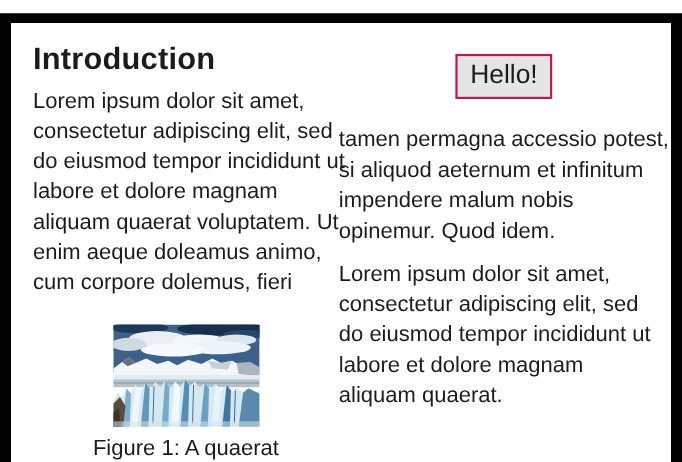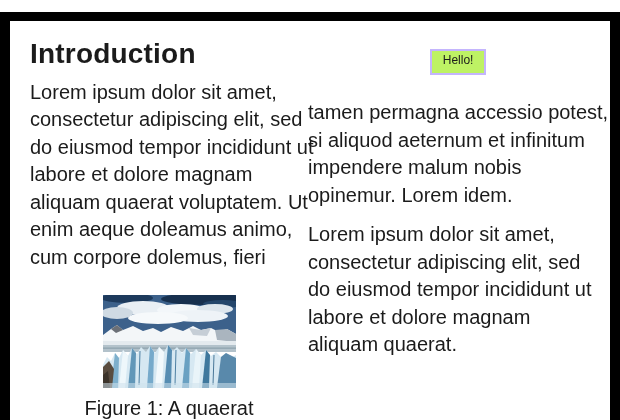--- a/index.html
+++ b/index.html
@@ -35,25 +35,25 @@
     white-space: pre;
   }
   .body-par + .body-par { margin-top: 12px; }
   figure { margin: 0; text-align: center; }
   .figure-glacier { margin-top: 24px; }
   .figure-rect { margin: 12px 0 24px 0; }
   figcaption { font-size: 20px; margin-top: 9px; line-height: 1.15; }
   .glacier-svg { display: inline-block; vertical-align: top; }
   .hello-box {
     display: inline-block;
-    border: 2px solid #c4b5fd;
+    border: 2px solid #be185d;
     padding: 2px 11px 5px 11px;
-    font-size: 12px;
+    font-size: 24px;
     line-height: 1.25;
-    background: #bef264;
+    background: #e5e5e5;
   }
 </style>
 </head>
 <body>
 
 <div class="page">
 
   <div class="col col-left">
     <h1 class="heading">Introduction</h1>
     <p class="body-par">Lorem ipsum dolor sit amet,
@@ -112,21 +112,21 @@
 
   <div class="col col-right">
     <figure class="figure-rect">
       <div class="hello-box">
         <span>Hello!</span>
       </div>
     </figure>
     <p class="body-par">tamen permagna accessio potest,
 si aliquod aeternum et infinitum
 impendere malum nobis
-opinemur. Lorem idem.</p>
+opinemur. Quod idem.</p>
     <p class="body-par">Lorem ipsum dolor sit amet,
 consectetur adipiscing elit, sed
 do eiusmod tempor incididunt ut
 labore et dolore magnam
 aliquam quaerat.</p>
   </div>
 
 </div>
 
 </body></html>

